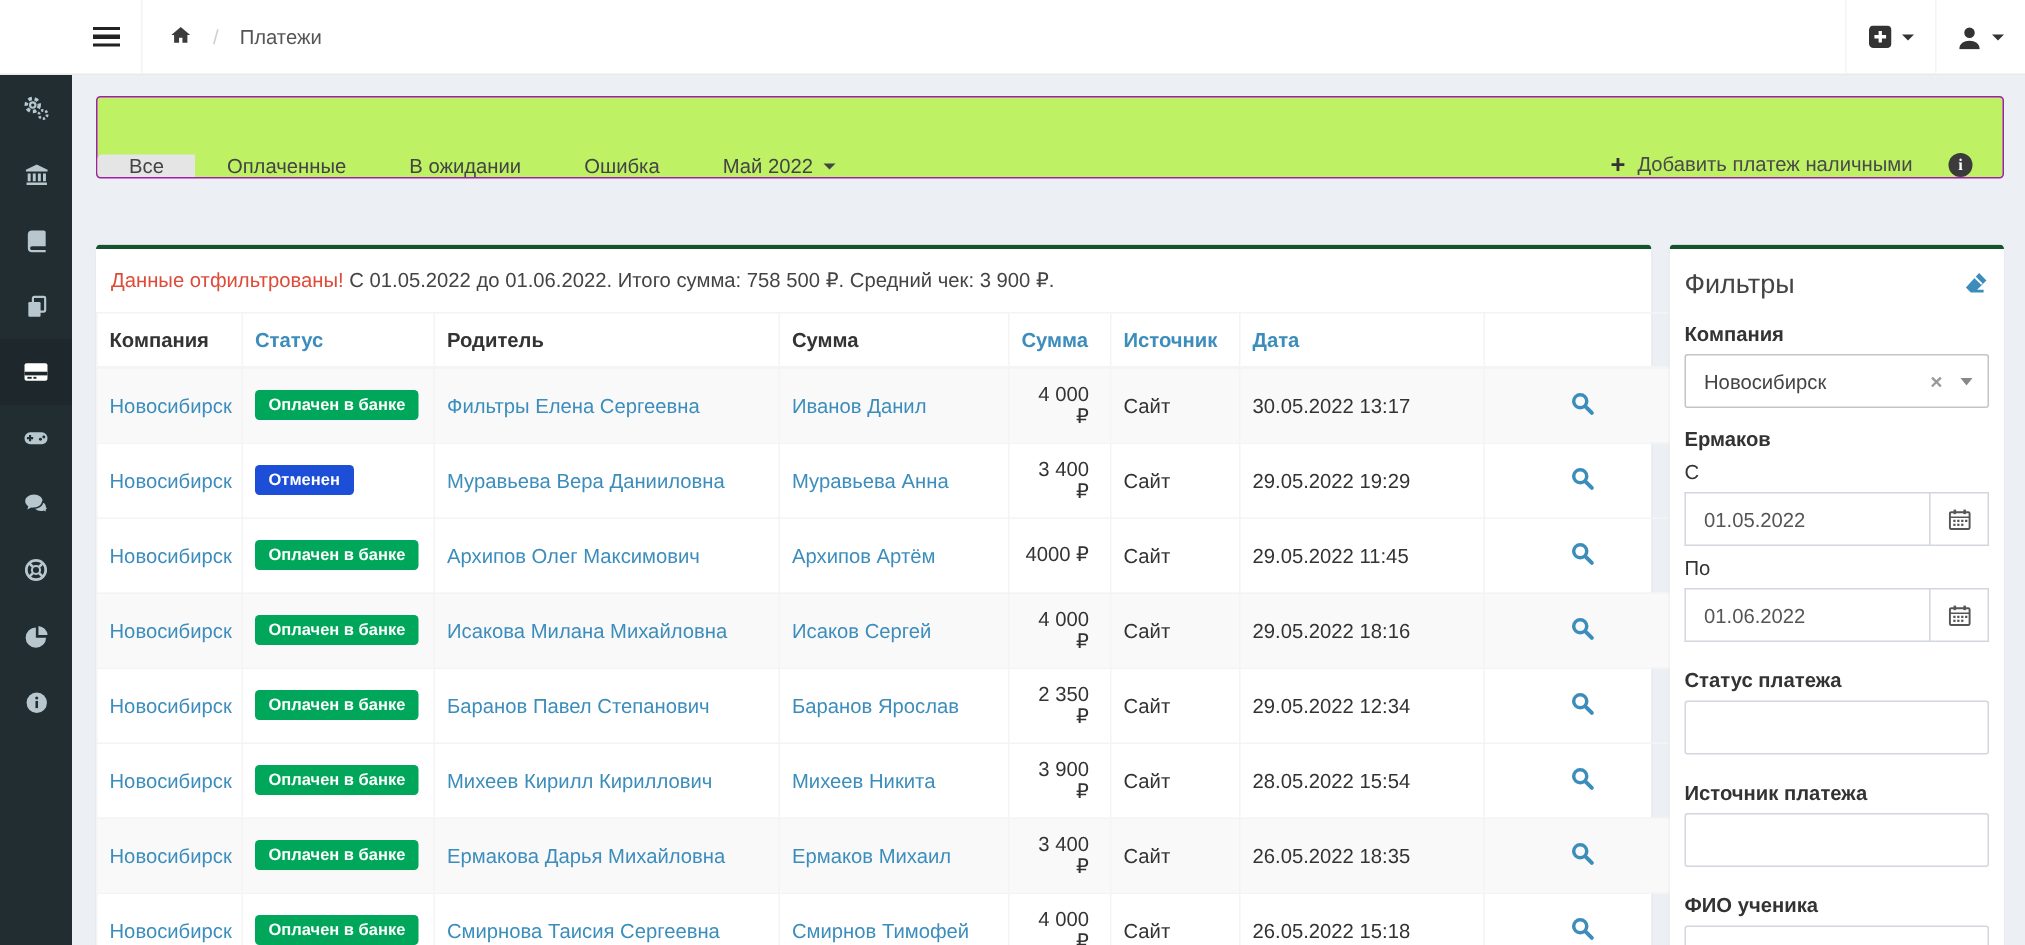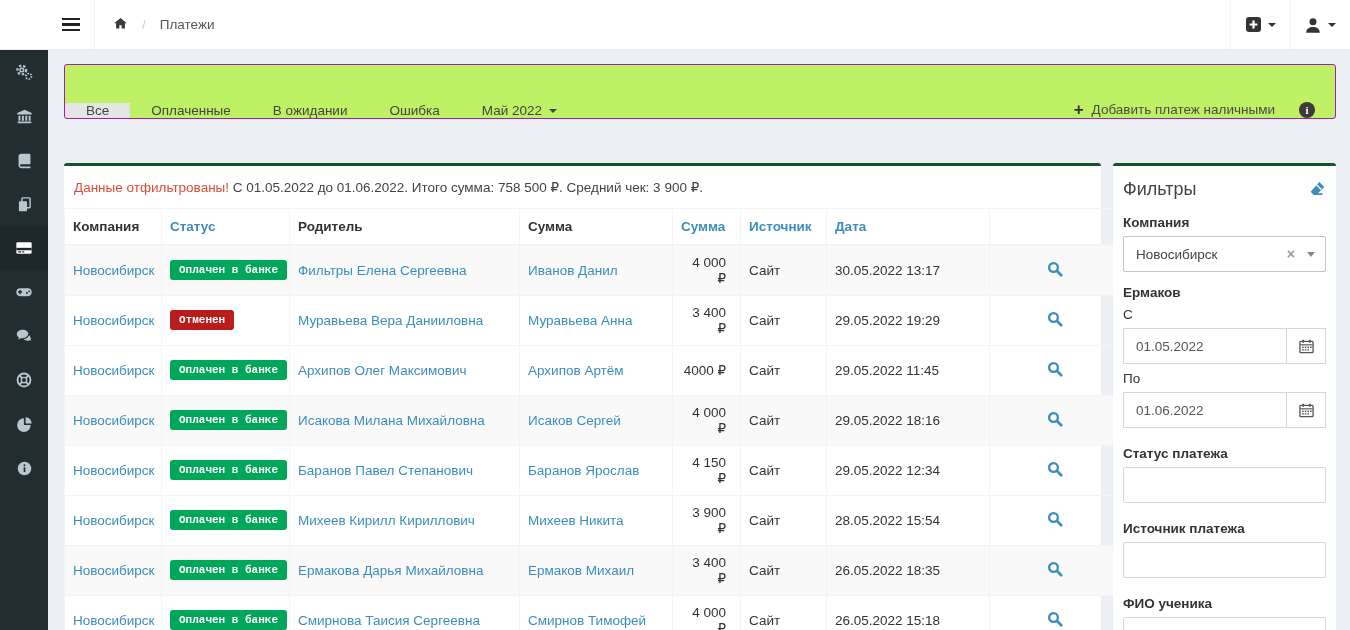--- a/index.html
+++ b/index.html
@@ -46,23 +46,23 @@
 
   table { width:100%; border-collapse:collapse; table-layout:fixed; font-size:13.5px; }
   th, td { border:1px solid #f4f4f4; }
   th { padding:10px 8px; text-align:left; font-weight:bold; color:#333; border-bottom:2px solid #f4f4f4; }
   th.th-link { color:#3c8dbc; cursor:pointer; }
   td { height:50px; padding:0 8px; vertical-align:middle; color:#333; }
   tr.stripe td { background:#f9f9f9; }
   .cell-link { color:#3c8dbc; }
   td.amount { text-align:right; padding-right:14px; }
   td.action { text-align:center; }
-  .badge { display:inline-block; padding:4px 9px; font-size:11px; font-weight:bold; color:#fff; border-radius:3px; white-space:nowrap;font-family:Liberation Mono, monospace; }
+  .badge { display:inline-block; padding:4px 9px; font-size:11px; font-weight:bold; color:#fff; border-radius:3px; white-space:nowrap; }
   .badge-success { background:#00a65a; }
-  .badge-warning { background:#b91c1c; }
+  .badge-warning { background:#1d4ed8; }
   .w0{width:97px}.w1{width:128px}.w2{width:230px}.w3{width:153px}.w4{width:68px}.w5{width:86px}.w6{width:163px}.w7{width:130px}
 
   
   .filter-box { width:223px; margin-left:12px; padding:10px; min-height:494px; }
   .fb-head { display:flex; justify-content:space-between; align-items:center; padding:3px 0 2px; }
   .fb-title { font-size:18px; color:#444; }
   .fb-label { font-weight:bold; color:#333; margin:13px 0 6px; }
   .fb-sublabel { color:#333; margin:7px 0 6px; }
   .select2 { height:36px; border:1px solid #c4c4c4; border-radius:2px; background:#fff; display:flex; align-items:center; padding:0 10px 0 12px; color:#444; cursor:pointer; }
   .select2 .clear-x { margin-left:auto; color:#999; font-weight:bold; font-size:14px; cursor:pointer; }
@@ -305,21 +305,21 @@
                     <path d="M11.3 11.3L16 16" stroke="#3c8dbc" stroke-width="3" stroke-linecap="round"></path>
                   </svg>
       </a>
     </td>
   </tr>
             <tr>
     <td><a class="cell-link">Новосибирск</a></td>
     <td><span class="badge badge-success">Оплачен в банке</span></td>
     <td><a class="cell-link">Баранов Павел Степанович</a></td>
     <td><a class="cell-link">Баранов Ярослав</a></td>
-    <td class="amount">4 150 ₽</td>
+    <td class="amount">2 350 ₽</td>
     <td>Сайт</td>
     <td>29.05.2022 12:34</td>
     <td class="action">
       <a>
         <svg width="16" height="16" viewBox="0 0 18 18">
                     <circle cx="7.3" cy="7.3" r="4.9" fill="none" stroke="#3c8dbc" stroke-width="2.6"></circle>
                     <path d="M11.3 11.3L16 16" stroke="#3c8dbc" stroke-width="3" stroke-linecap="round"></path>
                   </svg>
       </a>
     </td>

